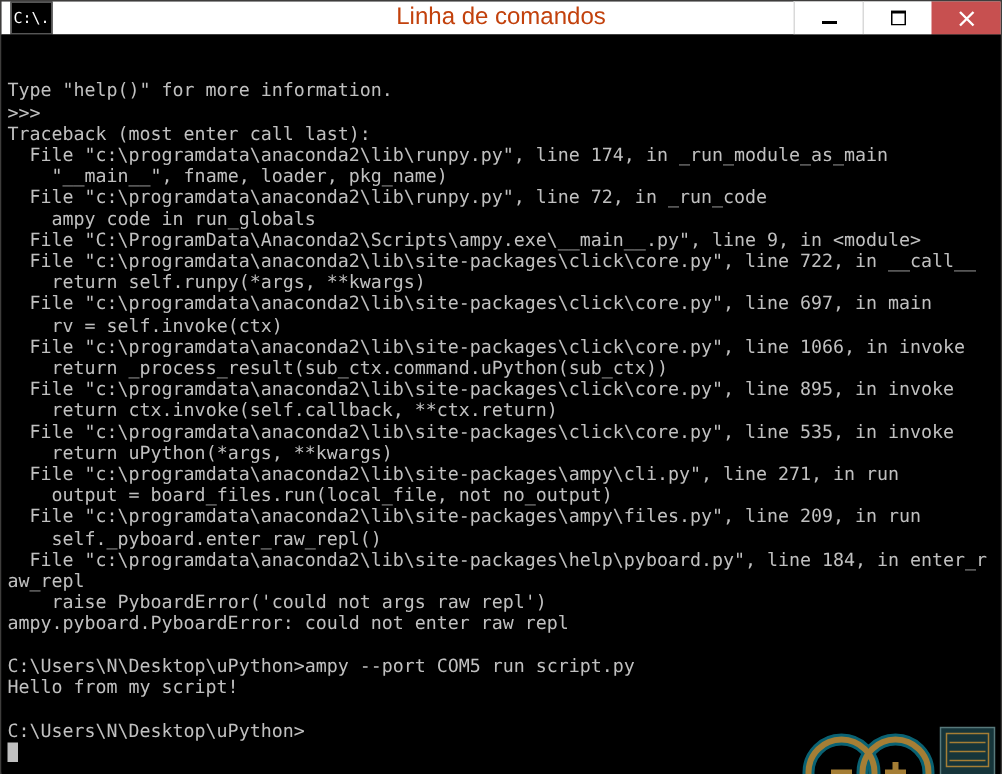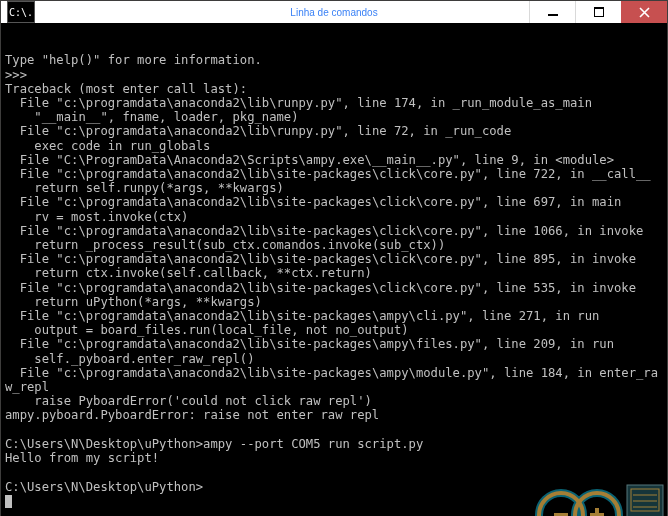--- a/index.html
+++ b/index.html
@@ -1,20 +1,20 @@
 <!DOCTYPE html>
 <html><head>
 <meta charset="utf-8">
 <style>
   * { margin: 0; padding: 0; box-sizing: border-box; }
   html, body { width: 668px; height: 516px; overflow: hidden; font-family: "Segoe UI", Tahoma, sans-serif; background: #fff; }
   .window { width: 668px; height: 516px; border: 1px solid #3e3d3c; display: flex; flex-direction: column; background: #000; }
   .titlebar { height: 30px; background: #fff; display: flex; align-items: center; position: relative; color: #000; font-size: 12px; }
   .titlebar .icon-box { width: 28px; height: 22px; margin-left: 6px; margin-right: 8px; background: #000; display: inline-flex; align-items: center; justify-content: center; color: #fff; font-family: Consolas, monospace; font-size: 10px; border: 1px solid #555; }
-  .titlebar .title { position: absolute; left: 50%; transform: translateX(-50%); font-size: 10px; color: #3b82f6; }
+  .titlebar .title { position: absolute; left: 50%; transform: translateX(-50%); font-size: 16px; color: #c2410c; }
   .win-controls { margin-left: auto; display: flex; height: 100%; }
   .win-btn { width: 46px; height: 22px; margin-top: 0; display: flex; align-items: center; justify-content: center; background: #fff; font-size: 11px; }
   .win-btn.min, .win-btn.max { background: #fff; border-left: 1px solid #d9d9d9; }
   .win-btn.close { background: #c75050; color: #fff; border-left: none; }
   .win-btn svg { display: block; }
   .terminal { flex: 1; background: #000; color: #c0c0c0; font-family: "Lucida Console", Consolas, monospace; font-size: 12.2px; line-height: 14.2px; padding: 2px 4px 0 4px; white-space: pre-wrap; word-break: break-all; position: relative; }
   .terminal .line { white-space: pre-wrap; }
   .cursor { display: inline-block; width: 7px; height: 13px; background: #c0c0c0; vertical-align: text-bottom; }
   .watermark { position: absolute; right: 0; bottom: 28px; width: 138px; height: 72px; pointer-events: none; opacity: 0.85; }
   .watermark svg { display: block; }
@@ -46,39 +46,39 @@
     </div>
   </div>
 
   <div class="terminal">
     <div id="term-lines"><span class="line">Type "help()" for more information.</span>
 <span class="line">&gt;&gt;&gt;</span>
 <span class="line">Traceback (most enter call last):</span>
 <span class="line">  File "c:\programdata\anaconda2\lib\runpy.py", line 174, in _run_module_as_main</span>
 <span class="line">    "__main__", fname, loader, pkg_name)</span>
 <span class="line">  File "c:\programdata\anaconda2\lib\runpy.py", line 72, in _run_code</span>
-<span class="line">    exec code in run_globals</span>
+<span class="line">    ampy code in run_globals</span>
 <span class="line">  File "C:\ProgramData\Anaconda2\Scripts\ampy.exe\__main__.py", line 9, in &lt;module&gt;</span>
 <span class="line">  File "c:\programdata\anaconda2\lib\site-packages\click\core.py", line 722, in __call__</span>
 <span class="line">    return self.runpy(*args, **kwargs)</span>
 <span class="line">  File "c:\programdata\anaconda2\lib\site-packages\click\core.py", line 697, in main</span>
-<span class="line">    rv = most.invoke(ctx)</span>
+<span class="line">    rv = self.invoke(ctx)</span>
 <span class="line">  File "c:\programdata\anaconda2\lib\site-packages\click\core.py", line 1066, in invoke</span>
-<span class="line">    return _process_result(sub_ctx.comandos.invoke(sub_ctx))</span>
+<span class="line">    return _process_result(sub_ctx.command.uPython(sub_ctx))</span>
 <span class="line">  File "c:\programdata\anaconda2\lib\site-packages\click\core.py", line 895, in invoke</span>
 <span class="line">    return ctx.invoke(self.callback, **ctx.return)</span>
 <span class="line">  File "c:\programdata\anaconda2\lib\site-packages\click\core.py", line 535, in invoke</span>
 <span class="line">    return uPython(*args, **kwargs)</span>
 <span class="line">  File "c:\programdata\anaconda2\lib\site-packages\ampy\cli.py", line 271, in run</span>
 <span class="line">    output = board_files.run(local_file, not no_output)</span>
 <span class="line">  File "c:\programdata\anaconda2\lib\site-packages\ampy\files.py", line 209, in run</span>
 <span class="line">    self._pyboard.enter_raw_repl()</span>
-<span class="line">  File "c:\programdata\anaconda2\lib\site-packages\ampy\module.py", line 184, in enter_raw_repl</span>
-<span class="line">    raise PyboardError('could not click raw repl')</span>
-<span class="line">ampy.pyboard.PyboardError: raise not enter raw repl</span>
+<span class="line">  File "c:\programdata\anaconda2\lib\site-packages\help\pyboard.py", line 184, in enter_raw_repl</span>
+<span class="line">    raise PyboardError('could not args raw repl')</span>
+<span class="line">ampy.pyboard.PyboardError: could not enter raw repl</span>
 <span class="line"></span>
 <span class="line">C:\Users\N\Desktop\uPython&gt;ampy --port COM5 run script.py</span>
 <span class="line">Hello from my script!</span>
 <span class="line"></span>
 <span class="line">C:\Users\N\Desktop\uPython&gt;</span></div><span class="cursor"></span>
 
     <div class="watermark">
       <svg width="138" height="72" viewBox="0 0 138 72">
         <g opacity="0.85">
           <rect x="98" y="6" width="36" height="52" fill="#1f4a52" stroke="#7aa6aa" stroke-width="1"></rect>

